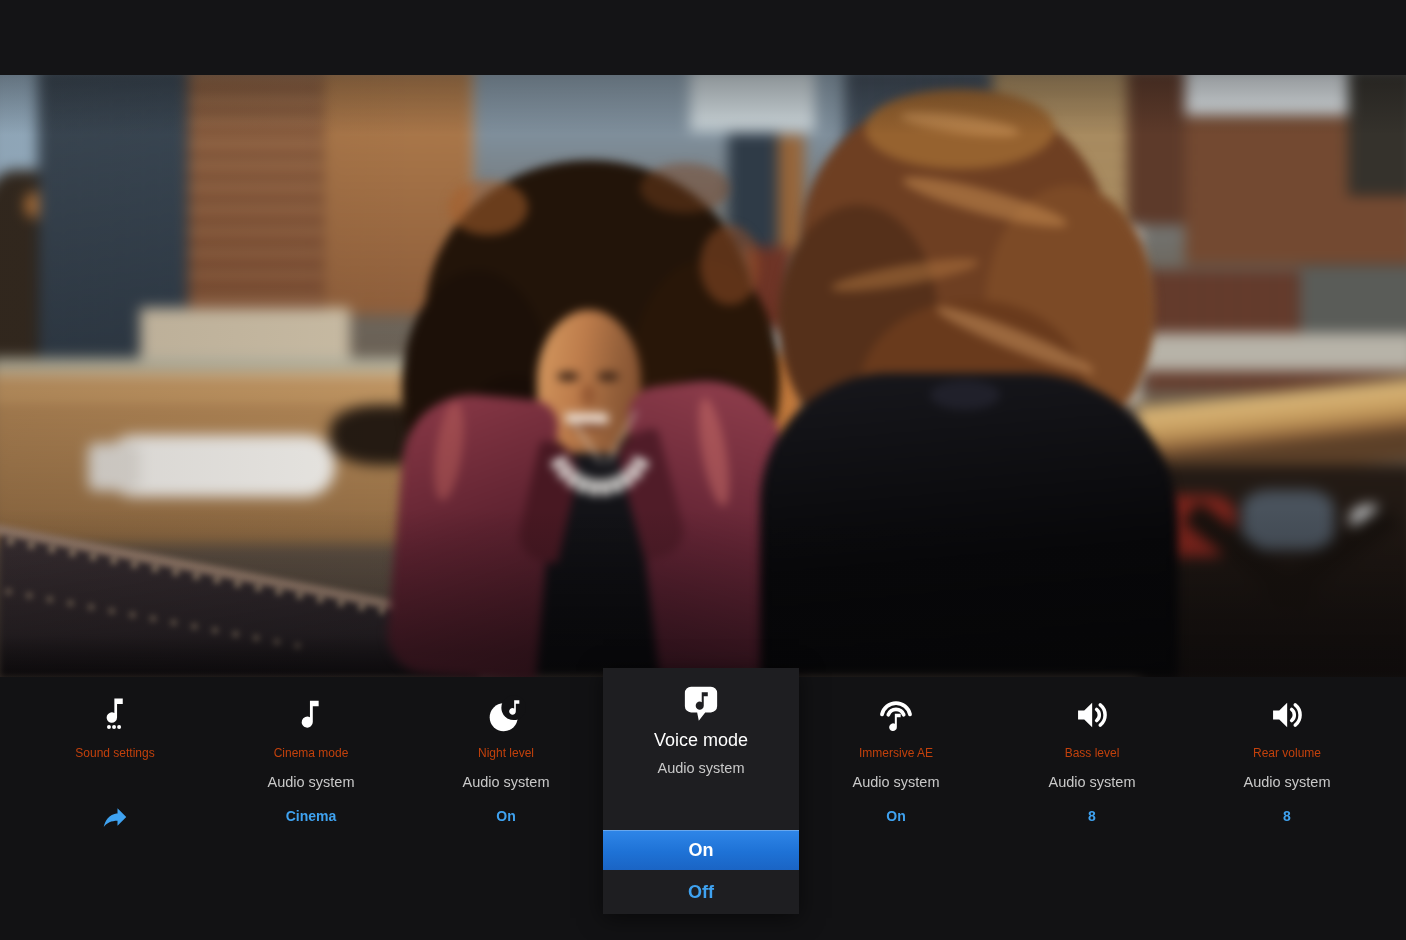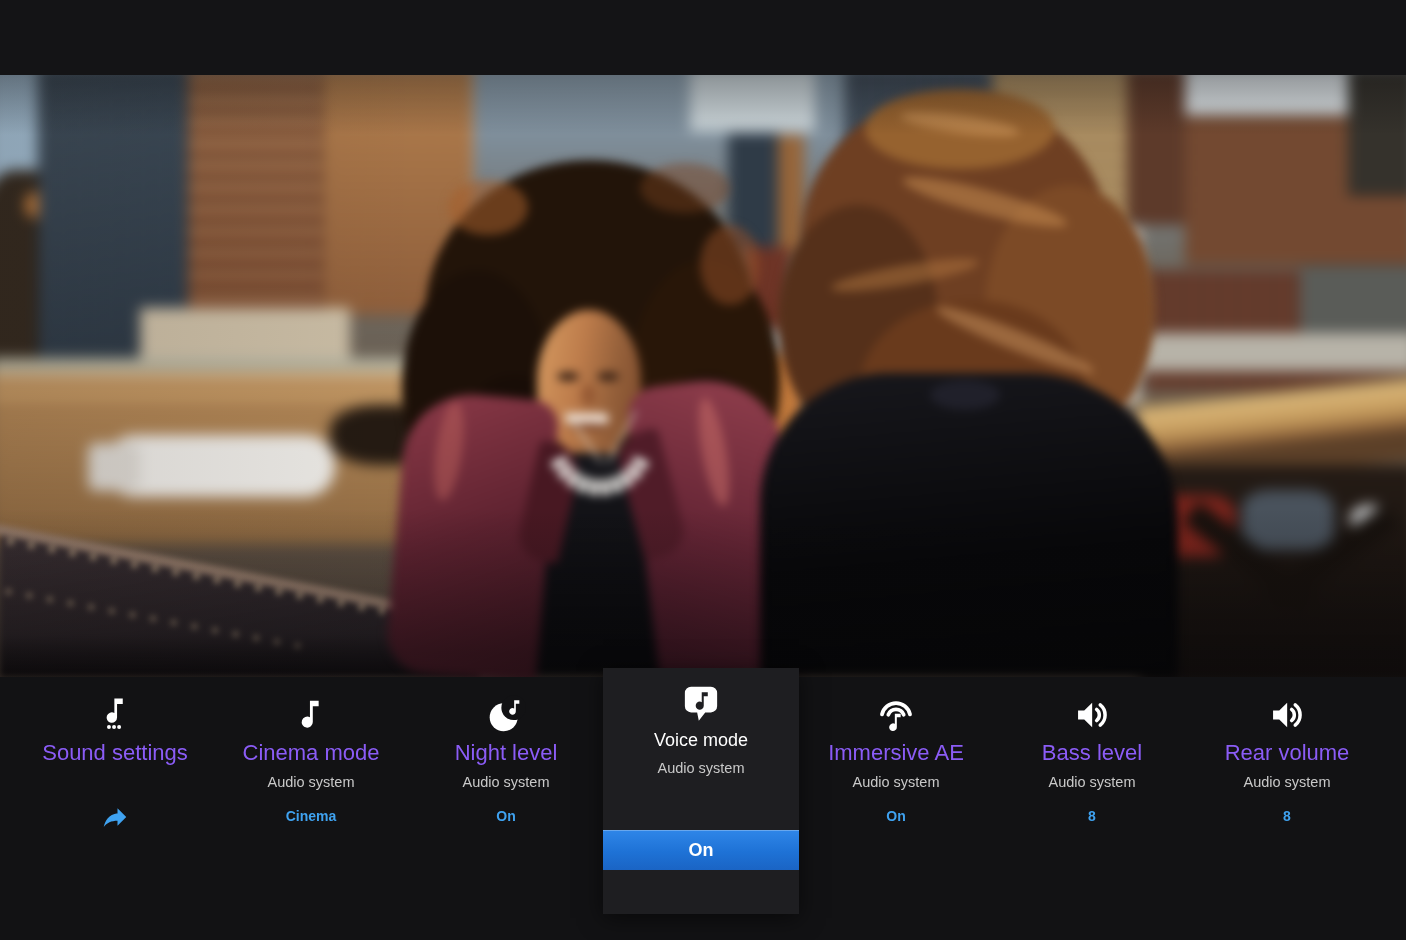--- a/index.html
+++ b/index.html
@@ -29,21 +29,21 @@
   .scrim{position:absolute;left:0;top:0;width:100%;height:100%;
     background:linear-gradient(to bottom,rgba(8,8,10,.32) 0%,rgba(8,8,10,0) 10%,rgba(8,8,10,0) 72%,rgba(8,8,10,.40) 96%),
                linear-gradient(to right,rgba(20,10,5,.10),rgba(20,10,5,0) 30%);}
 
   
   .title{position:absolute;left:45px;top:616px;z-index:6;color:#fff;font-size:28px;font-weight:700;letter-spacing:.2px;text-shadow:0 1px 6px rgba(0,0,0,.6);}
   .bar{position:absolute;left:0;top:677px;width:1406px;height:263px;background:var(--bar-bg);z-index:5;}
   .col{position:absolute;top:0;width:190px;text-align:center;cursor:pointer;}
   .ic{height:46px;margin-top:15px;display:flex;align-items:center;justify-content:center;}
   .ic svg{display:block;}
-  .lbl{margin-top:4px;font-size:22px;line-height:22px;color:#8b5cf6;font-weight:400;}
+  .lbl{margin-top:4px;font-size:12px;line-height:22px;color:#c2410c;font-weight:400;}
   .sub{margin-top:9px;font-size:14.5px;line-height:18px;color:#c9c9c9;font-weight:400;}
   .val{margin-top:15px;font-size:14px;line-height:21px;color:var(--accent);font-weight:700;}
   .arrow-slot{margin-top:40px;display:flex;justify-content:center;}
 
   
   .popup{position:absolute;left:603px;top:621px;width:196px;height:246px;background:var(--panel-bg);z-index:7;text-align:center;box-shadow:0 4px 22px rgba(0,0,0,.55);margin-top:47px;}
   .p-ic{margin-top:13px;height:46px;display:flex;align-items:center;justify-content:center;}
   .p-lbl{margin-top:3px;font-size:18px;color:#fff;font-weight:400;}
   .p-sub{margin-top:9px;font-size:14.5px;color:#c9c9c9;font-weight:400;}
   .opt{position:absolute;left:0;width:100%;cursor:pointer;}
@@ -246,15 +246,16 @@
   <div class="popup">
     <div class="p-ic">
       <svg width="44" height="44" viewBox="0 0 24 24">
         <path d="M6.6 2.6h10.8a3.4 3.4 0 0 1 3.4 3.4v7.2a3.4 3.4 0 0 1-3.4 3.4h-3.1l-3.5 4.6-0.9-4.6H6.6a3.4 3.4 0 0 1-3.4-3.4V6a3.4 3.4 0 0 1 3.4-3.4z" fill="#ffffff"></path>
         <path d="M12.4 5.6v5.4a2.2 2.2 0 1 0 1.1 1.9V7.8h2.2V5.6z" fill="var(--panel-bg)"></path>
       </svg>
     </div>
     <div class="p-lbl">Voice mode</div>
     <div class="p-sub">Audio system</div>
     <div class="opt opt-on">On</div>
+    <div class="opt opt-off">Off</div>
   </div>
 
 </div>
 
 </body></html>

